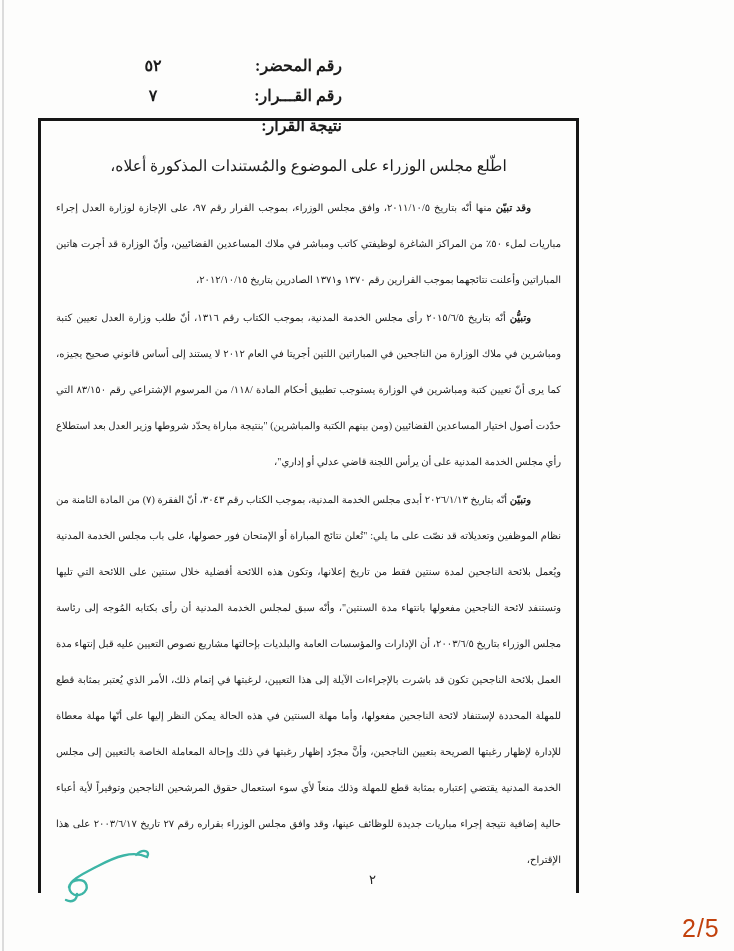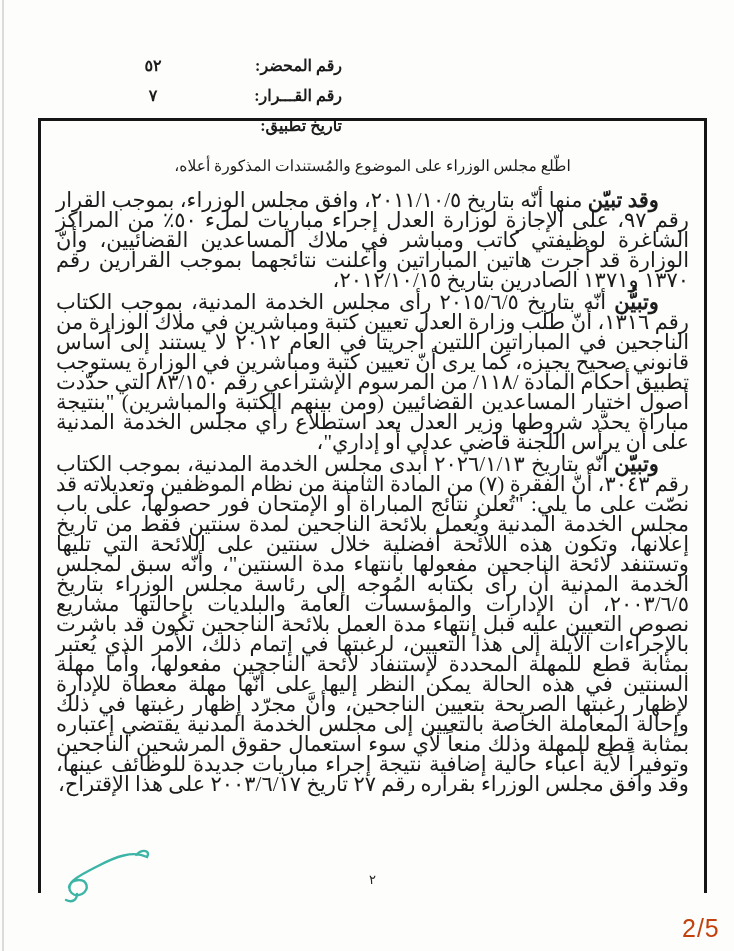--- a/index.html
+++ b/index.html
@@ -23,36 +23,36 @@
     direction:rtl;
   }
   .meta-row{
     display:flex;align-items:baseline;height:30px;
     font-weight:bold;font-size:16px;
   }
   .meta-label{width:96px;white-space:nowrap;margin-top:36px;}
   .meta-value{flex:1;text-align:center;letter-spacing:.5px;}
   
   .frame{
-    position:absolute;left:38px;top:118px;width:669px;height:775px;
+    position:absolute;left:38px;top:118px;width:541px;height:775px;
     border-top:3px solid #161616;
     border-left:3px solid #161616;
     border-right:3px solid #161616;
     box-sizing:border-box;
     padding:36px 15px 0 15px;
   }
   .opening{
     text-align:center;
     font-size:15.5px;
     margin:0 0 15px 0;
   }
   .para{
     margin:0 0 2px 0;
-    font-size:21px;
-    line-height:20px;
+    font-size:10px;
+    line-height:36px;
     text-align:justify;
     text-indent:30px;
   }
   .para b{font-weight:bold;}
   .page-num{
     position:absolute;left:38px;top:872px;width:669px;
     text-align:center;font-size:13px;color:#222;
   }
   .signature{
     position:absolute;left:46px;top:842px;width:110px;height:62px;
@@ -74,21 +74,21 @@
   <div class="meta">
     <div class="meta-row">
       <span class="meta-label">رقم المحضر:</span>
       <span class="meta-value">٥٢</span>
     </div>
     <div class="meta-row">
       <span class="meta-label">رقم القـــرار:</span>
       <span class="meta-value">٧</span>
     </div>
     <div class="meta-row">
-      <span class="meta-label">تاريخ تطبيق:</span>
+      <span class="meta-label">نتيجة القرار:</span>
     </div>
   </div>
 
   <div class="frame">
     <p class="opening">اطّلع مجلس الوزراء على الموضوع والمُستندات المذكورة أعلاه،</p>
 
     <p class="para"><b>وقد تبيّن</b><span> منها أنّه بتاريخ ٢٠١١/١٠/٥، وافق مجلس الوزراء، بموجب القرار رقم ٩٧، على الإجازة لوزارة العدل إجراء مباريات لملء ٥٠٪ من المراكز الشاغرة لوظيفتي كاتب ومباشر في ملاك المساعدين القضائيين، وأنّ الوزارة قد أجرت هاتين المباراتين وأعلنت نتائجهما بموجب القرارين رقم ١٣٧٠ و١٣٧١ الصادرين بتاريخ ٢٠١٢/١٠/١٥،</span></p>
 
 
     <p class="para"><b>وتبيُّن</b><span> أنّه بتاريخ ٢٠١٥/٦/٥ رأى مجلس الخدمة المدنية، بموجب الكتاب رقم ١٣١٦، أنّ طلب وزارة العدل تعيين كتبة ومباشرين في ملاك الوزارة من الناجحين في المباراتين اللتين أجريتا في العام ٢٠١٢ لا يستند إلى أساس قانوني صحيح يجيزه، كما يرى أنّ تعيين كتبة ومباشرين في الوزارة يستوجب تطبيق أحكام المادة /١١٨/ من المرسوم الإشتراعي رقم ٨٣/١٥٠ التي حدّدت أصول اختيار المساعدين القضائيين (ومن بينهم الكتبة والمباشرين) "بنتيجة مباراة يحدّد شروطها وزير العدل بعد استطلاع رأي مجلس الخدمة المدنية على أن يرأس اللجنة قاضي عدلي أو إداري"،</span></p>

